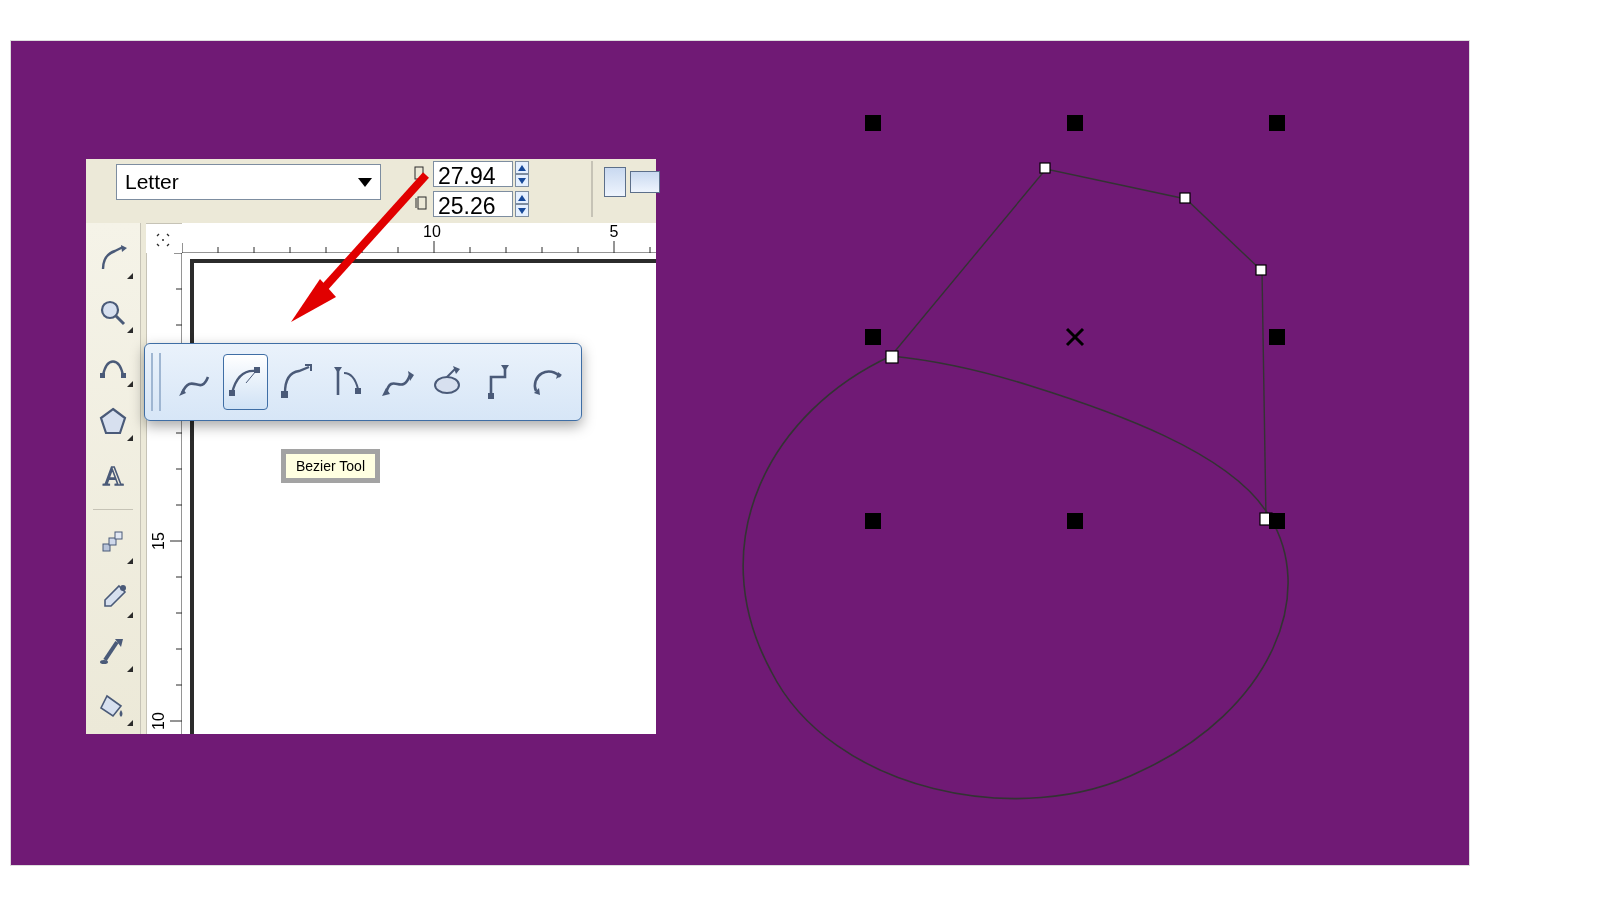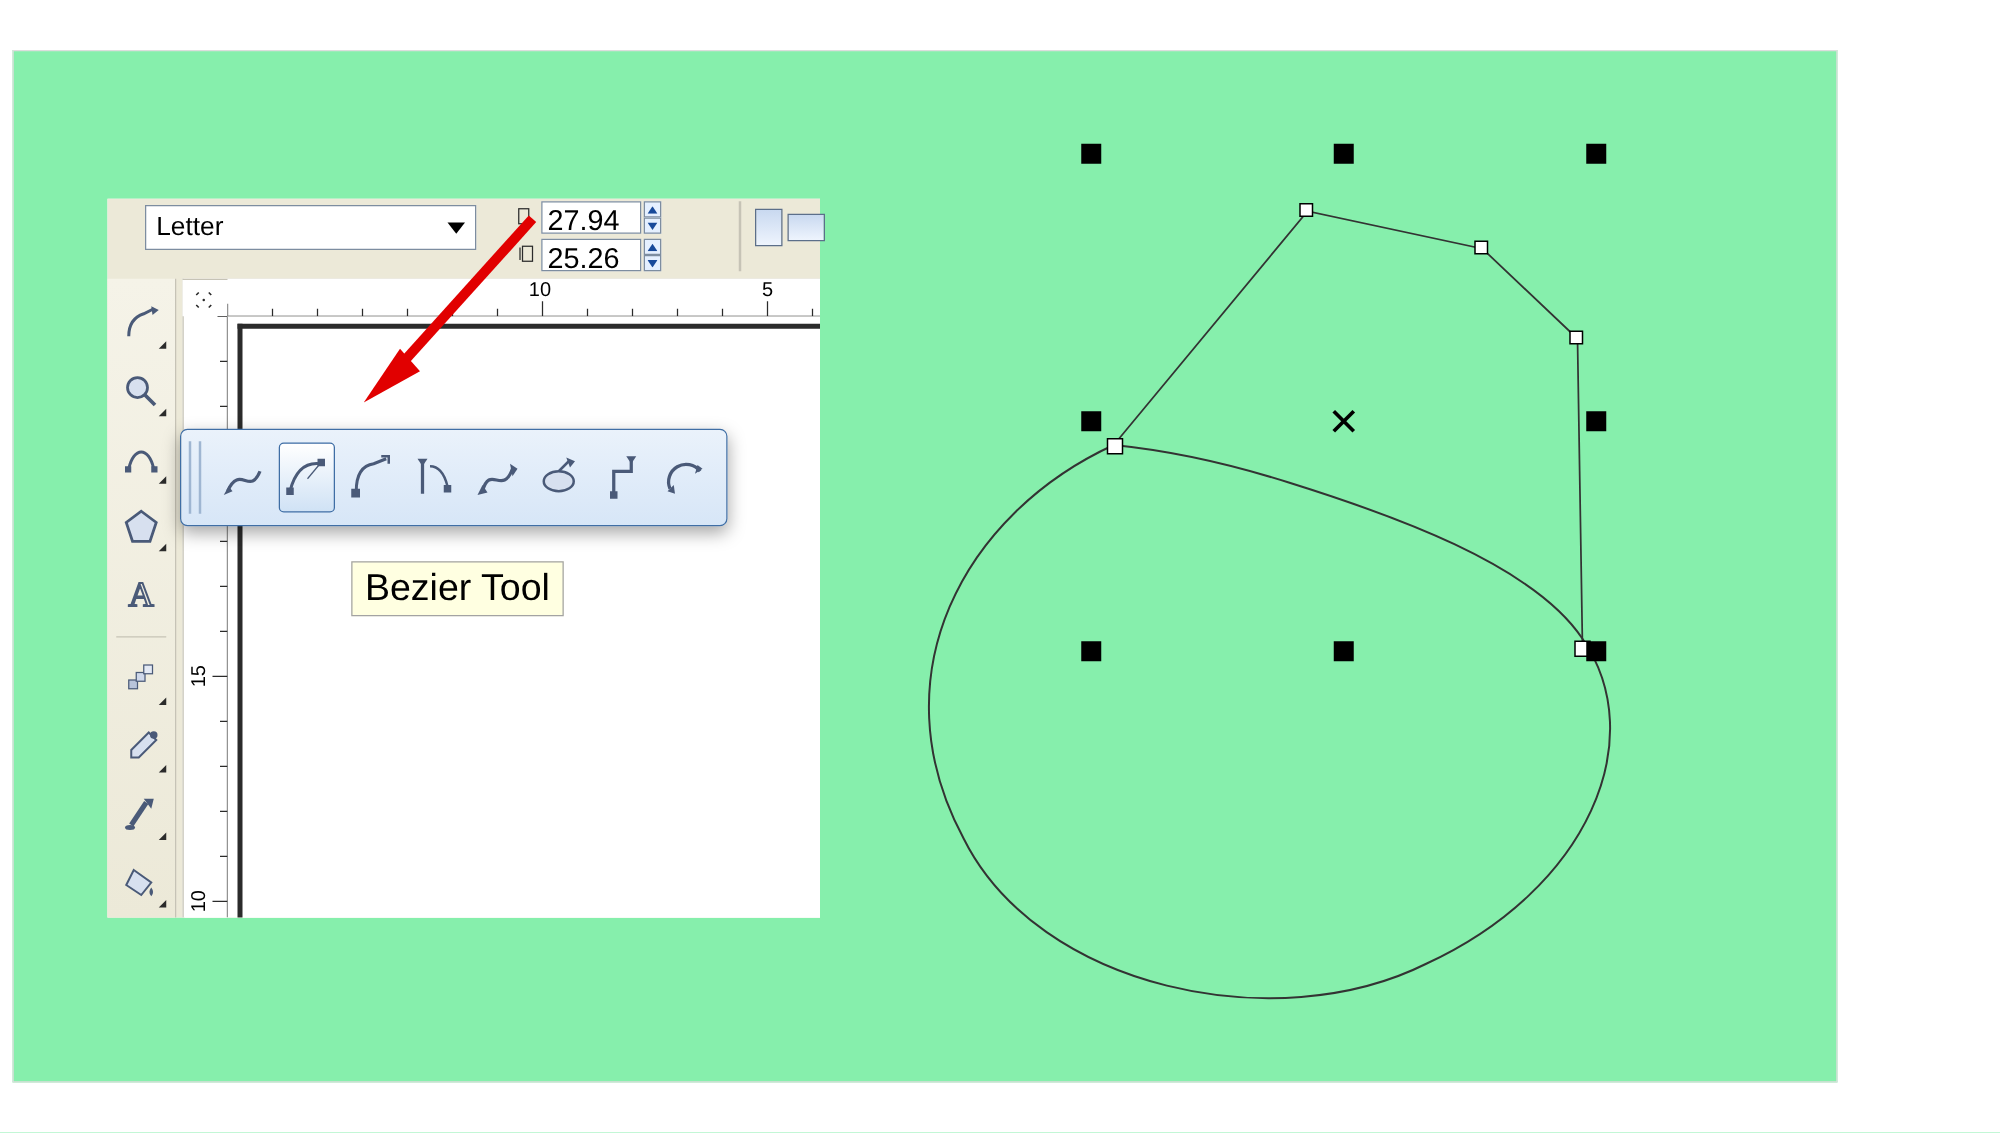--- a/index.html
+++ b/index.html
@@ -11,21 +11,21 @@
     background: #fff;
     position: relative;
   }
   .outer {
     position: absolute;
     left: 10px;
     top: 40px;
     width: 1460px;
     height: 826px;
     border: 1px solid #ddd;
-    background: #86efac;
+    background: #701a75;
   }
   
   .left-panel {
     position: absolute;
     left: 75px;
     top: 118px;
     width: 570px;
     height: 575px;
     background: #fff;
   }
@@ -253,23 +253,23 @@
   }
   .flyout .fbtn.selected {
     border: 1px solid #3f6ea5;
     background: linear-gradient(#ffffff,#d0e2f5);
   }
   .tooltip {
     position:absolute;
     left: 195px;
     top: 290px;
     background: #ffffe1;
-    border: 1px solid #a3a3a3;
+    border: 5px solid #a3a3a3;
     padding: 4px 10px;
-    font-size: 30px;
+    font-size: 14px;
   }
   
   .arrow-svg {
     position:absolute;
     left: 190px;
     top: 8px;
     width: 230px;
     height: 172px;
     pointer-events:none;
   }

